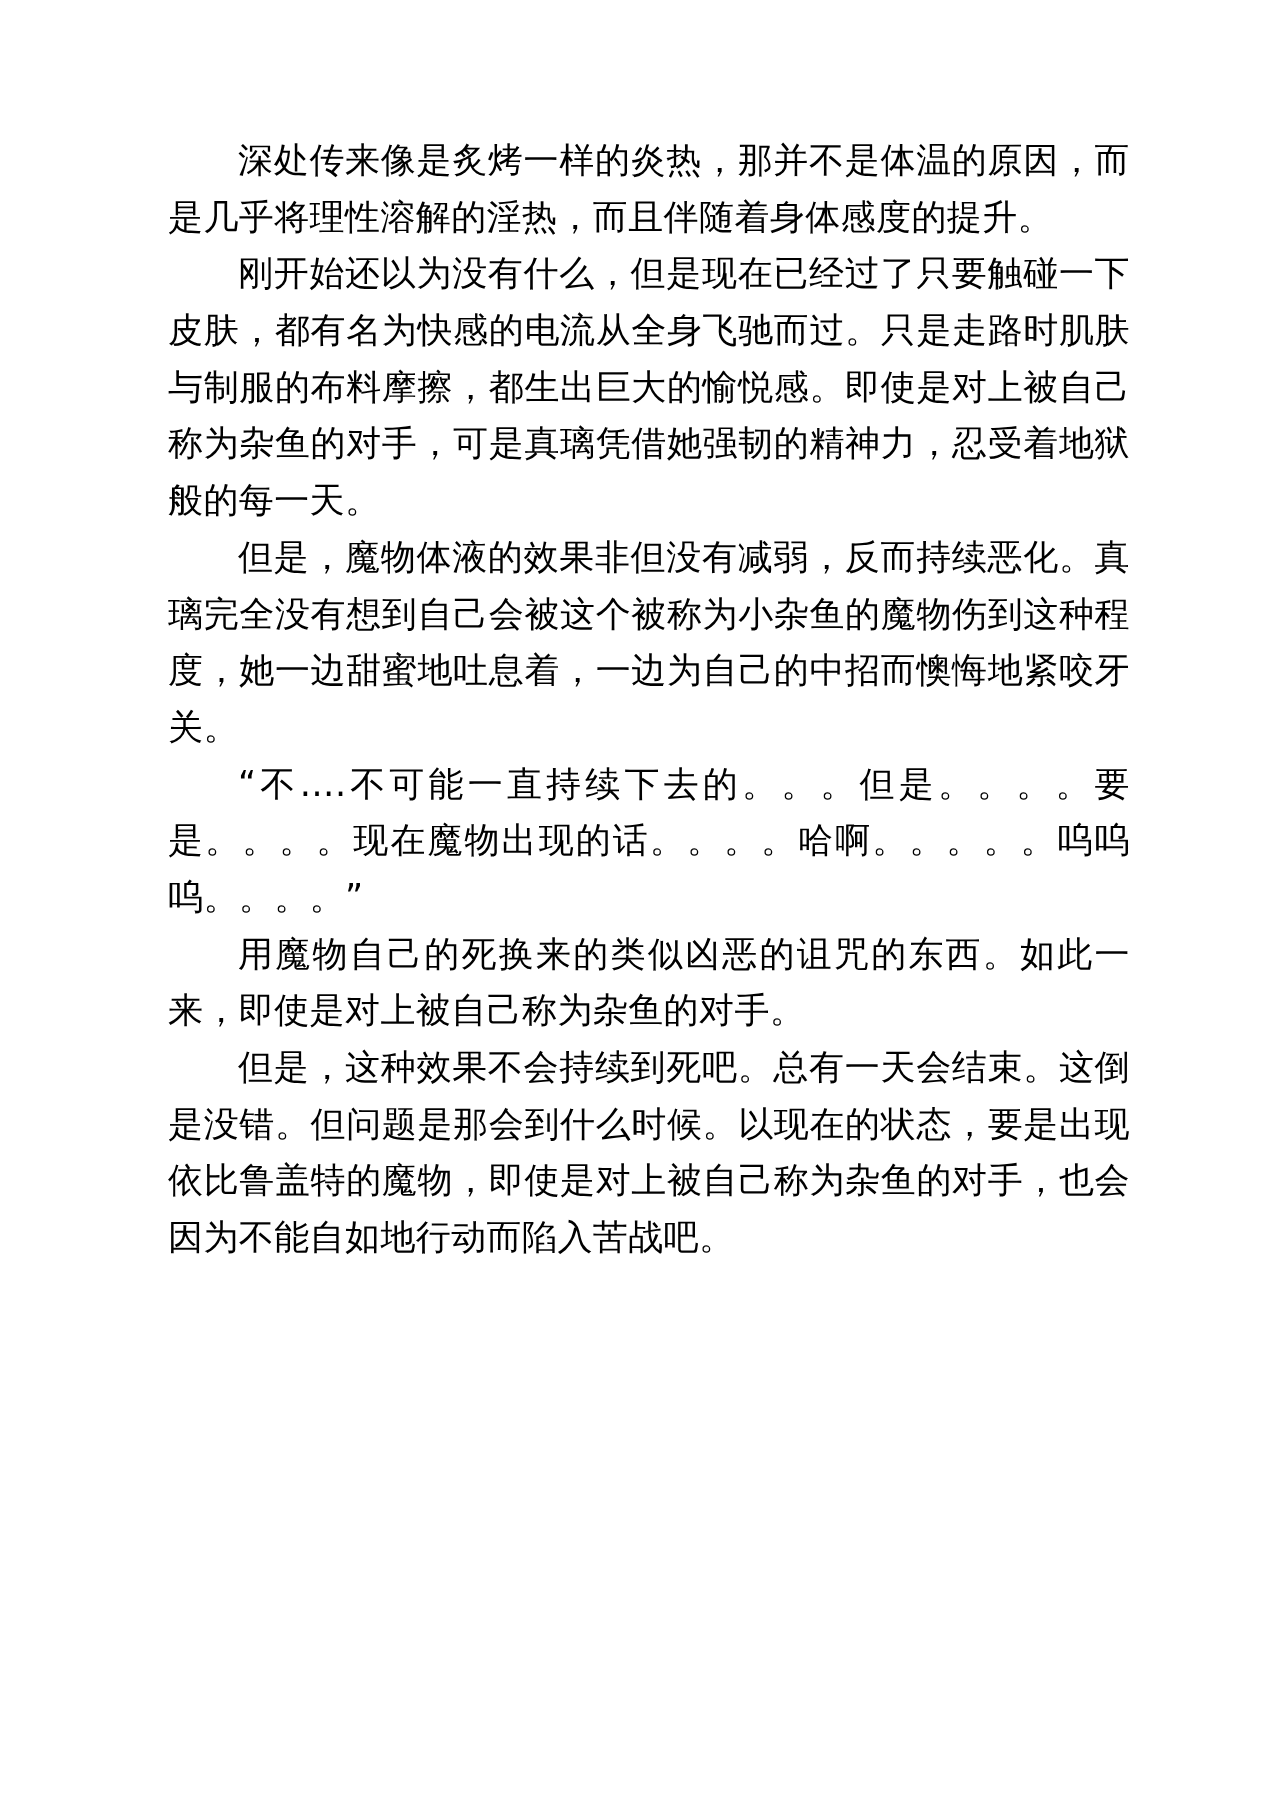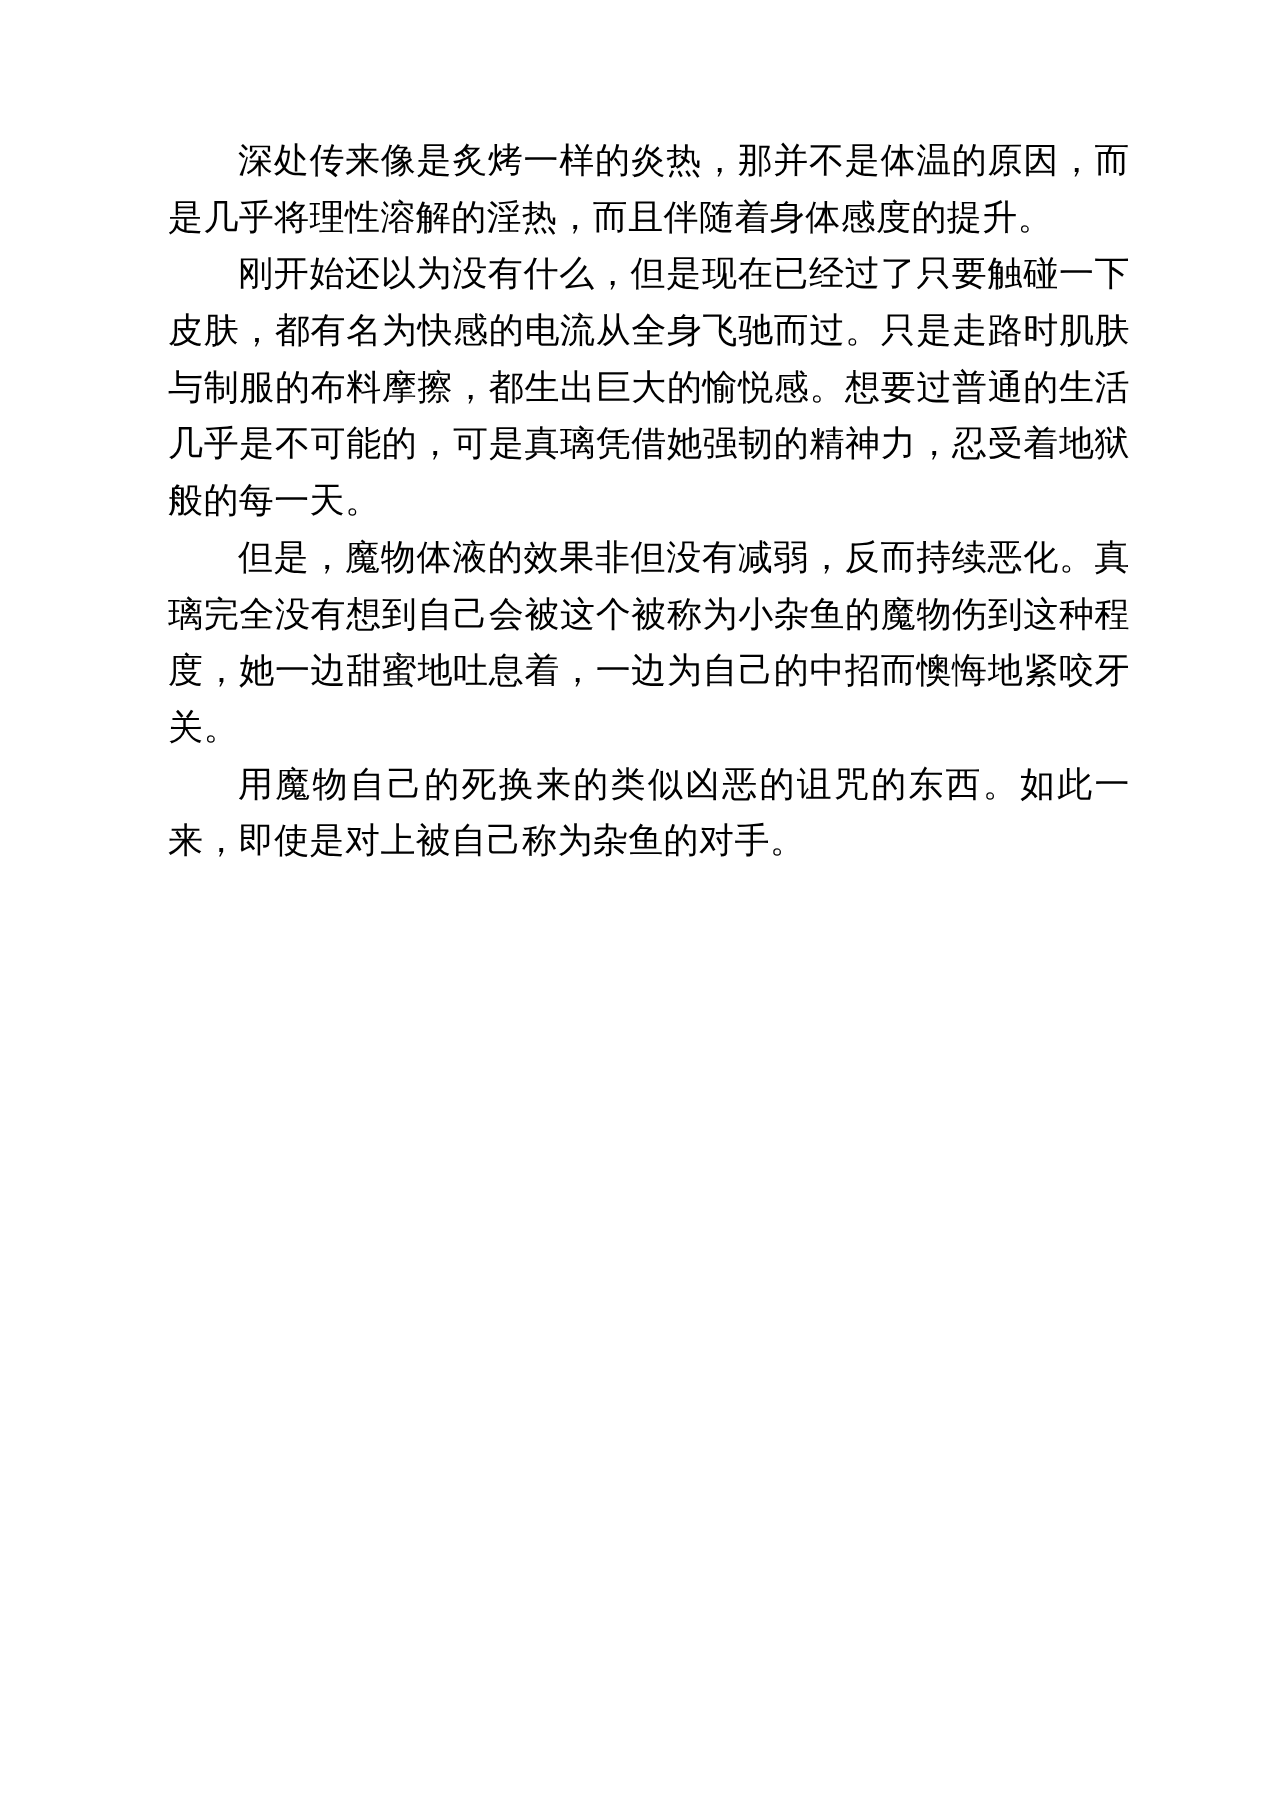--- a/index.html
+++ b/index.html
@@ -34,17 +34,19 @@
     text-indent: 2em;
     white-space: normal;
   }
 </style>
 </head>
 <body>
 
 <div id="page">
   <div class="body-text">
     <p class="para">深处传来像是炙烤一样的炎热，那并不是体温的原因，而是几乎将理性溶解的淫热，而且伴随着身体感度的提升。</p>
-    <p class="para">刚开始还以为没有什么，但是现在已经过了只要触碰一下皮肤，都有名为快感的电流从全身飞驰而过。只是走路时肌肤与制服的布料摩擦，都生出巨大的愉悦感。想要过普通的生活几乎是不可能的，可是真璃凭借她强韧的精神力，忍受着地狱般的每一天。</p>
+    <p class="para">刚开始还以为没有什么，但是现在已经过了只要触碰一下皮肤，都有名为快感的电流从全身飞驰而过。只是走路时肌肤与制服的布料摩擦，都生出巨大的愉悦感。即使是对上被自己称为杂鱼的对手，可是真璃凭借她强韧的精神力，忍受着地狱般的每一天。</p>
     <p class="para">但是，魔物体液的效果非但没有减弱，反而持续恶化。真璃完全没有想到自己会被这个被称为小杂鱼的魔物伤到这种程度，她一边甜蜜地吐息着，一边为自己的中招而懊悔地紧咬牙关。</p>
+    <p class="para">“不….不可能一直持续下去的。。。但是。。。。要是。。。。现在魔物出现的话。。。。哈啊。。。。。呜呜呜。。。。”</p>
     <p class="para">用魔物自己的死换来的类似凶恶的诅咒的东西。如此一来，即使是对上被自己称为杂鱼的对手。</p>
+    <p class="para">但是，这种效果不会持续到死吧。总有一天会结束。这倒是没错。但问题是那会到什么时候。以现在的状态，要是出现依比鲁盖特的魔物，即使是对上被自己称为杂鱼的对手，也会因为不能自如地行动而陷入苦战吧。</p>
   </div>
 </div>
 
 </body></html>

